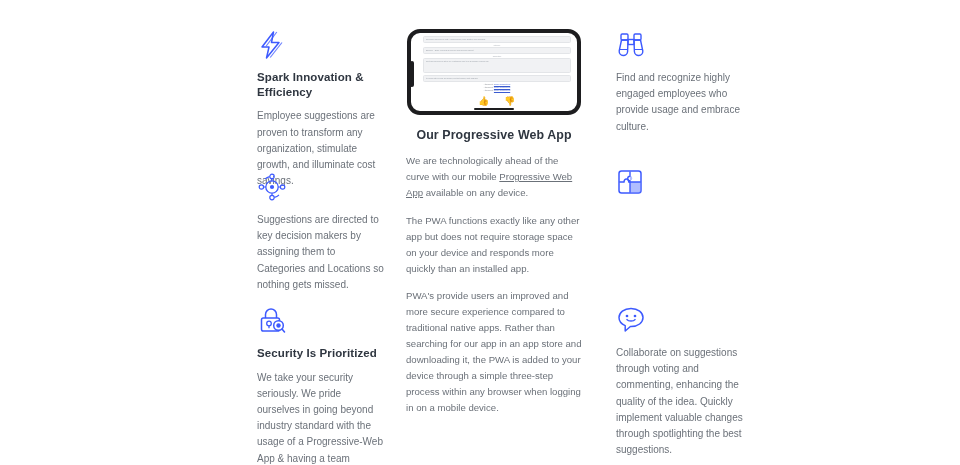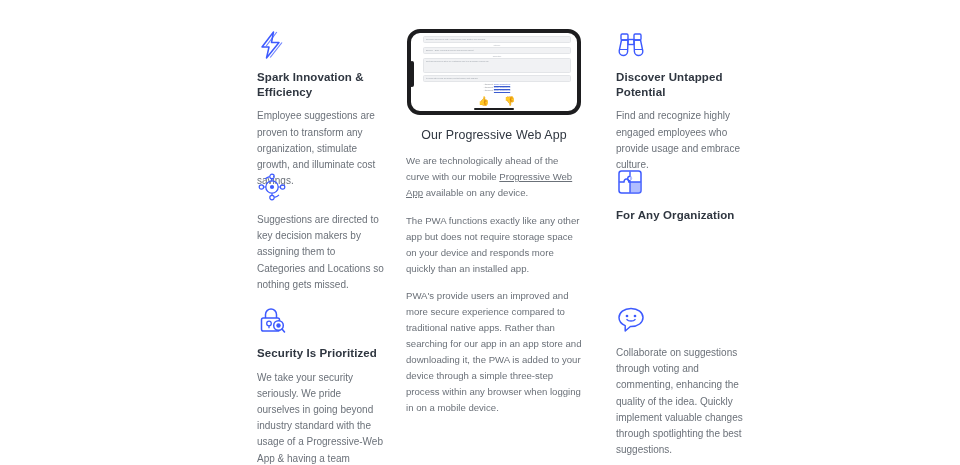--- a/index.html
+++ b/index.html
@@ -152,21 +152,21 @@
     font-size: 9px;
     line-height: 1;
   }
   .thumb-up { color: #2e9e49; }
   .thumb-down { color: #cf2431; }
 
   .center h2 {
     margin: 0 0 11px 0;
     text-align: center;
     font-size: 12.4px;
-    font-weight: 400;
+    font-weight: 700;
     color: #2f3640;
     letter-spacing: .1px;
   }
   .center p {
     margin: 0 0 12px 0;
     font-size: 9.6px;
     line-height: 1.66;
     color: #6b7179;
   }
   .center p:last-child { margin-bottom: 0; }
@@ -229,36 +229,34 @@
     <span class="icon">
       <svg width="30" height="30" viewBox="0 0 30 30">
         <rect x="5" y="4" width="7" height="6" rx="1.2" fill="none" stroke="#3d5afe" stroke-width="1.4"></rect>
         <rect x="18" y="4" width="7" height="6" rx="1.2" fill="none" stroke="#3d5afe" stroke-width="1.4"></rect>
         <path d="M5.5 10 L3.2 21 A4.2 4.2 0 0 0 11.6 21.6 L12 10 Z" fill="none" stroke="#3d5afe" stroke-width="1.4" stroke-linejoin="round"></path>
         <path d="M24.5 10 L26.8 21 A4.2 4.2 0 0 1 18.4 21.6 L18 10 Z" fill="none" stroke="#3d5afe" stroke-width="1.4" stroke-linejoin="round"></path>
         <rect x="12" y="9.5" width="6" height="5" fill="none" stroke="#3d5afe" stroke-width="1.4"></rect>
         <path d="M3.4 19.5 L11.7 19.5 M18.3 19.5 L26.6 19.5" stroke="#3d5afe" stroke-width="1.2"></path>
       </svg>
     </span>
-    <h3>Discover Untapped Potential</h3>
     <p>Find and recognize highly engaged employees who provide usage and embrace culture.</p>
   </div>
 
   <div class="feature" id="f-org">
     <span class="icon">
       <svg width="28" height="28" viewBox="0 0 28 28">
         <rect x="3" y="3" width="22" height="22" rx="2.5" fill="none" stroke="#3d5afe" stroke-width="1.5"></rect>
         <path d="M14 3.2 L14 8 A2.2 2.2 0 1 1 14 12.6 L14 14 L25 14 L25 22.5
                  A2.5 2.5 0 0 1 22.5 25 L14 25 Z" fill="#6f86ff" opacity=".55"></path>
         <path d="M14 3.5 L14 8.2 A2.3 2.3 0 1 0 14 12.8 L14 14 L24.8 14" fill="none" stroke="#3d5afe" stroke-width="1.4" stroke-linejoin="round"></path>
         <path d="M14 14 L14 24.8" fill="none" stroke="#3d5afe" stroke-width="1.4"></path>
         <path d="M3.2 14 L8.2 14 A2.3 2.3 0 1 1 12.6 14 L14 14" fill="none" stroke="#3d5afe" stroke-width="1.4" stroke-linejoin="round"></path>
       </svg>
     </span>
-    <h3>For Any Organization</h3>
   </div>
 
   <div class="feature" id="f-collab">
     <span class="icon">
       <svg width="30" height="30" viewBox="0 0 30 30">
         <path d="M15 3.5 C8 3.5 3 7.6 3 12.6 C3 16.1 5.5 19.1 9.2 20.6
                  L9.2 26 L14.4 21.5 C14.6 21.6 14.8 21.6 15 21.6
                  C22 21.6 27 17.6 27 12.6 C27 7.6 22 3.5 15 3.5 Z" fill="none" stroke="#3d5afe" stroke-width="1.5" stroke-linejoin="round"></path>
         <circle cx="11" cy="11" r="1.35" fill="#3d5afe"></circle>
         <circle cx="19" cy="11" r="1.35" fill="#3d5afe"></circle>

